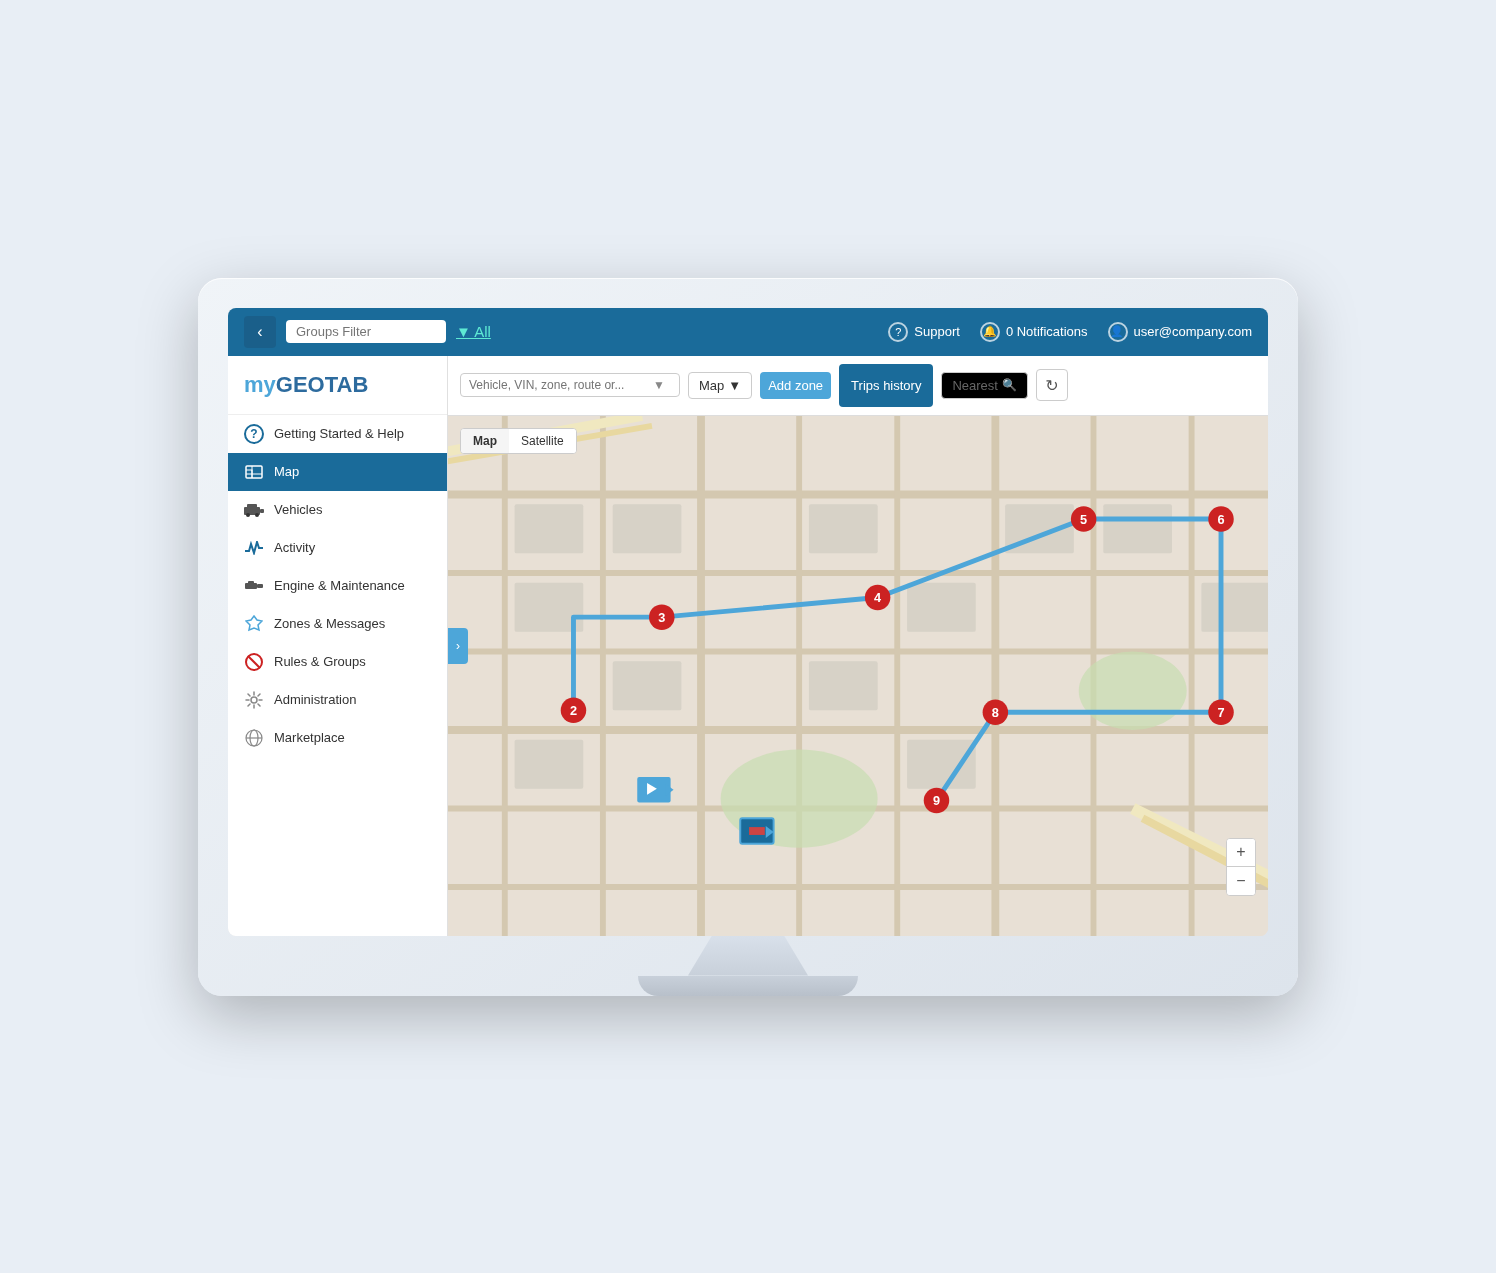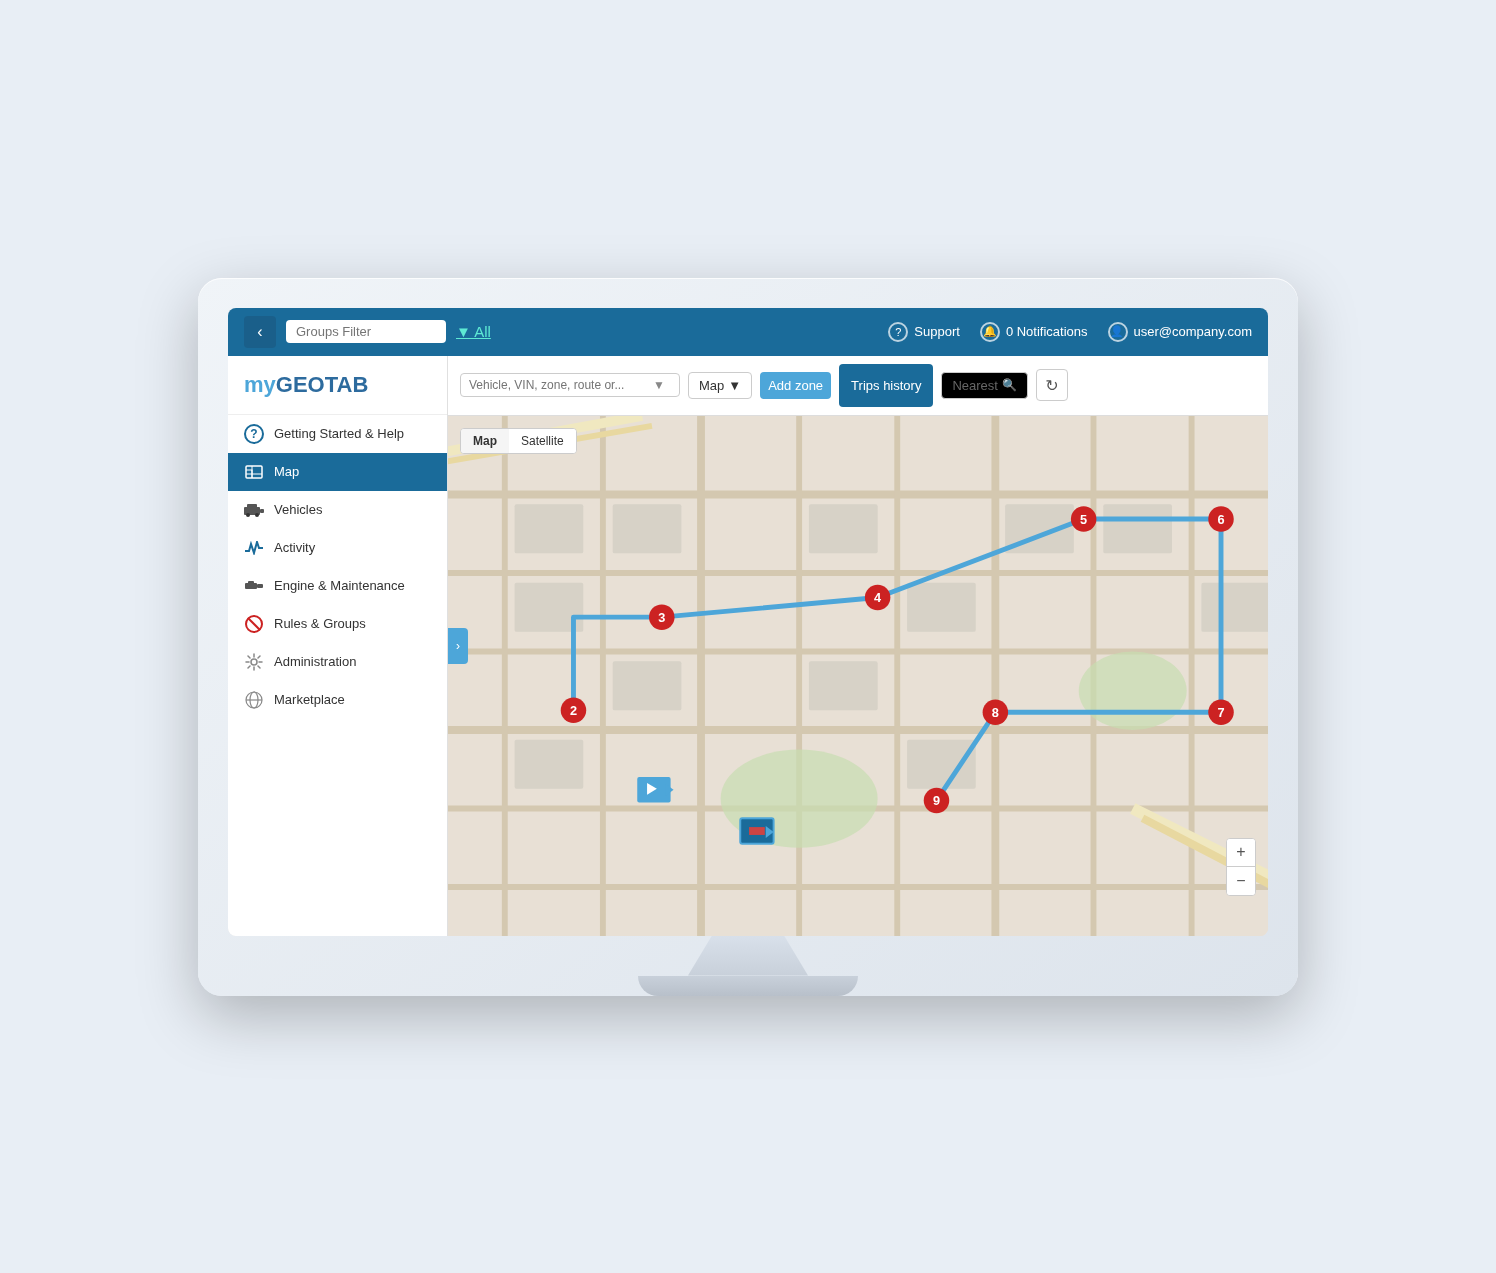--- a/index.html
+++ b/index.html
@@ -451,20 +451,28 @@
             <div class="nav-icon">
               <svg width="18" height="14" viewBox="0 0 18 14">
                   <rect x="0" y="4" width="12" height="6" rx="1" fill="#555"></rect>
                   <rect x="3" y="2" width="6" height="3" rx="1" fill="#555"></rect>
                   <rect x="12" y="5" width="6" height="4" rx="1" fill="#555"></rect>
                 </svg>
             </div>
             <span>Engine &amp; Maintenance</span>
           </div>
 
+          <div class="nav-item">
+            <div class="nav-icon">
+              <svg width="18" height="18" viewBox="0 0 18 18">
+                  <polygon points="9,1 12,5 17,6 13,10 14,15 9,13 4,15 5,10 1,6 6,5" fill="none" stroke="#4da6d9" stroke-width="1.5"></polygon>
+                </svg>
+            </div>
+            <span>Zones &amp; Messages</span>
+          </div>
 
           <div class="nav-item">
             <div class="nav-icon">
               <svg width="18" height="18" viewBox="0 0 18 18">
                   <circle cx="9" cy="9" r="8" fill="none" stroke="#cc2222" stroke-width="2"></circle>
                   <line x1="3" y1="3" x2="15" y2="15" stroke="#cc2222" stroke-width="2"></line>
                 </svg>
             </div>
             <span>Rules &amp; Groups</span>
           </div>

